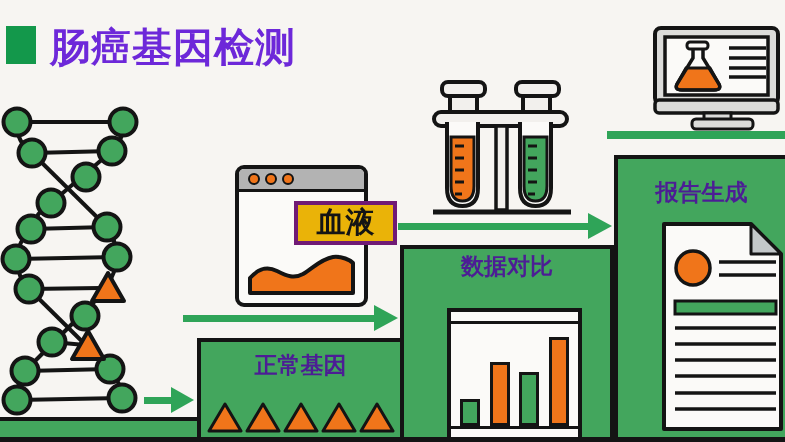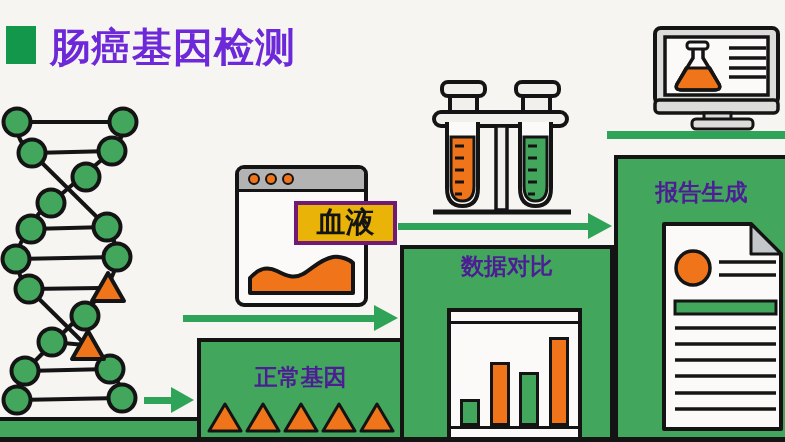--- a/index.html
+++ b/index.html
@@ -30,21 +30,21 @@
 
   
   .monitor-underline{left:607px;top:131px;width:178px;height:8px;background:#2FA458;}
 
   
   .block{background:#43A65D;border:4px solid #141414;box-sizing:border-box;}
   .block-normal{left:197px;top:338px;width:207px;height:104px;}
   .block-compare{left:400px;top:245px;width:214px;height:197px;}
   .block-report{left:614px;top:155px;width:171px;height:287px;border-right:none;}
   .block-label{position:absolute;left:0;right:0;text-align:center;font-size:23px;font-weight:700;color:#4c1d95;white-space:nowrap;}
-  .label-normal{top:20px;}
+  .label-normal{top:8px;}
   .label-compare{top:2px;}
   .label-report{top:18px;}
   .triangle-row{position:absolute;left:0;right:0;bottom:5px;display:flex;justify-content:center;gap:2px;}
 
   
   .chart-panel{position:absolute;left:43px;top:59px;width:135px;height:134px;background:#FBFAF8;
     border:4px solid #141414;box-sizing:border-box;}
   .chart-header{position:absolute;left:0;right:0;top:0;height:9px;border-bottom:3px solid #141414;}
   .chart-footer{position:absolute;left:0;right:0;bottom:0;height:9px;border-top:3px solid #141414;}
   .chart-bars{position:absolute;left:0;right:0;bottom:12px;display:flex;justify-content:space-evenly;align-items:flex-end;}

